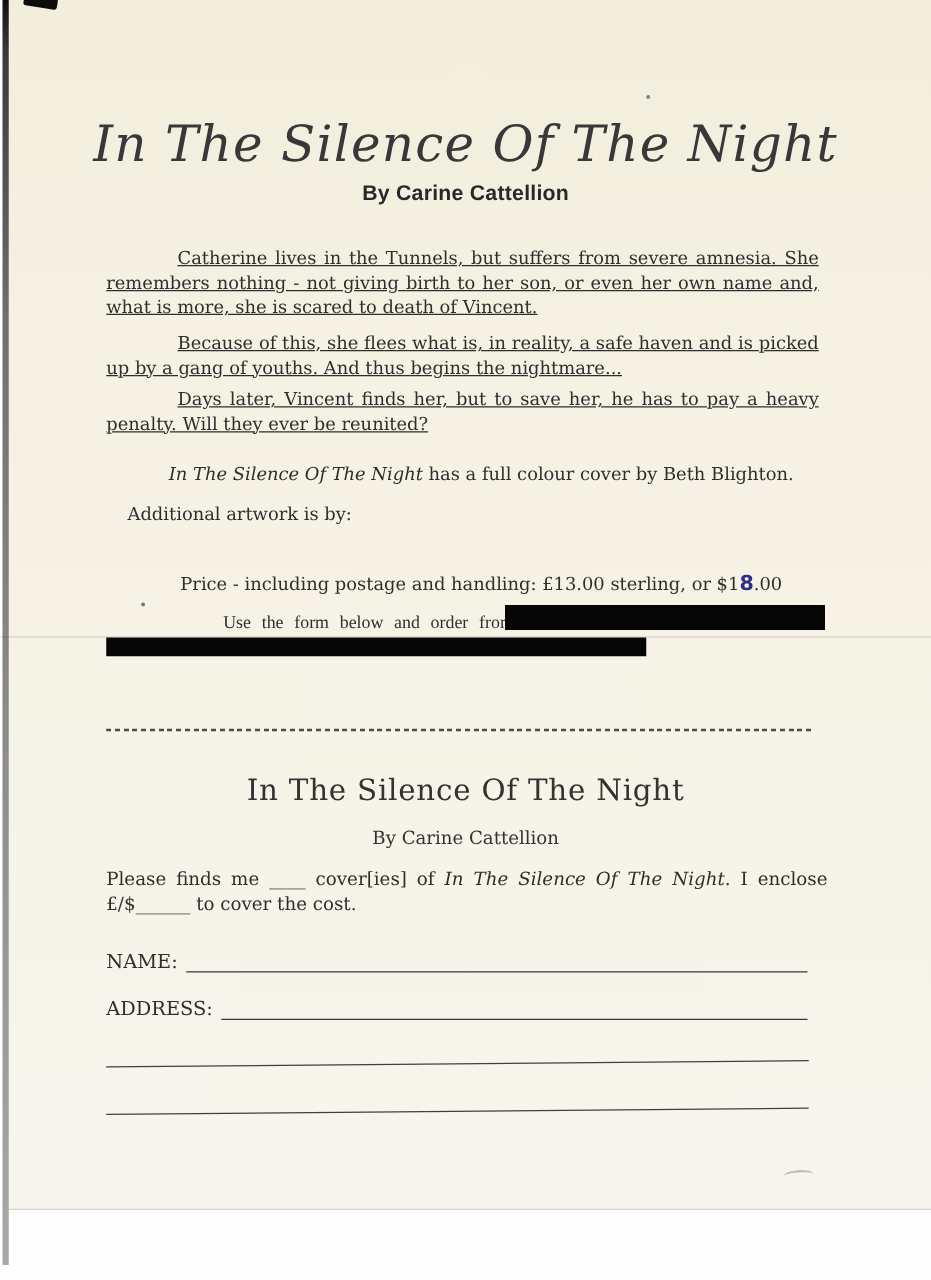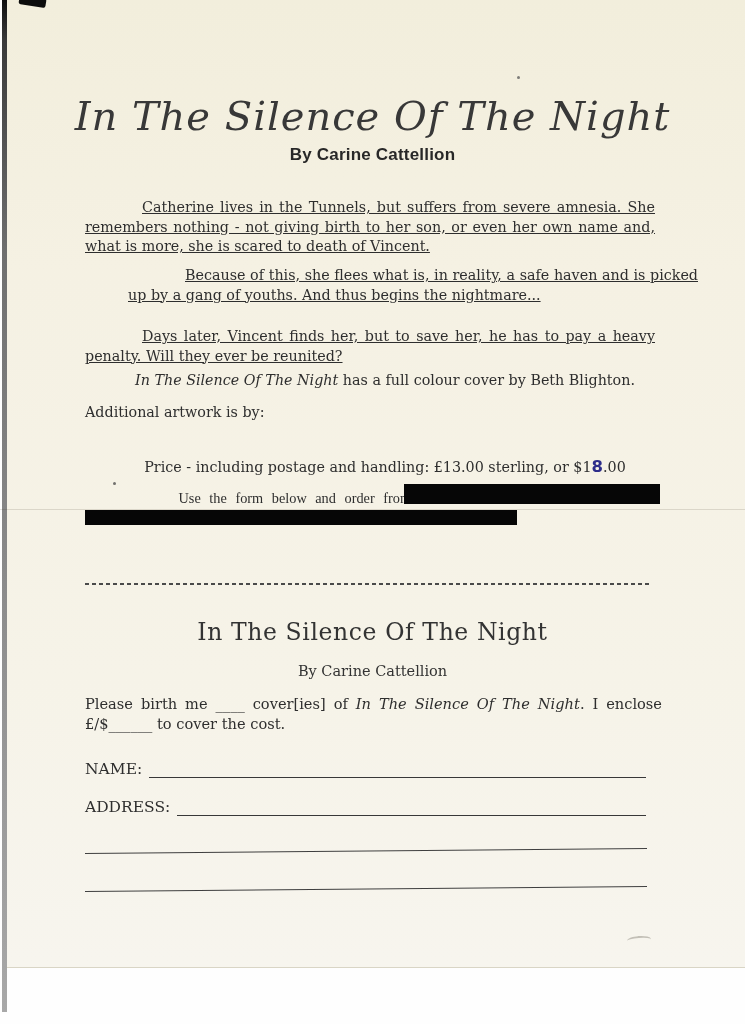--- a/index.html
+++ b/index.html
@@ -22,24 +22,24 @@
 
   .abs{position:absolute;z-index:2;}
   .centered{left:0;width:745px;text-align:center;}
 
   .main-title{top:66px;font-style:italic;font-size:40px;letter-spacing:1px;color:#383838;font-weight:500;}
   .main-byline{top:145px;font-family:"Liberation Sans",sans-serif;font-weight:bold;font-size:17px;
          letter-spacing:.2px;color:#282828;}
 
   .bodytext{left:85px;width:570px;font-size:14.3px;line-height:19.5px;text-align:justify;margin:0;}
   .indent{text-indent:57px;text-decoration:underline;}
-  .para1{top:198px;}.para2{top:266px;margin-left:43px;}.para3{top:327px;}
+  .para1{top:198px;}.para2{top:266px;}.para3{top:311px;}
   .cover-line{top:371px;width:600px;text-align:center;}
   .artwork-row{top:403px;display:flex;}
-  .artwork-label{flex:0 0 230px;}
+  .artwork-label{flex:0 0 230px;margin-left:17px;}
   .artwork-names{flex:1;text-align:justify;}
   .price-row{top:457px;width:600px;text-align:center;}
   .ink-digit{color:#2d2d8a;font-weight:700;font-size:16.5px;font-family:"DejaVu Sans",sans-serif;}
   .order-row{top:489px;width:330px;word-spacing:5px;text-align:right;font-family:Liberation Serif, serif;}
 
   .redaction{position:absolute;background:#060606;z-index:3;}
   .bar1{left:404px;top:484px;width:256px;height:20px;}
   .bar2{left:85px;top:510px;width:432px;height:15px;}
   .crease{position:absolute;left:0;top:509px;width:745px;height:1px;background:rgba(60,50,30,.14);z-index:1;}
 
@@ -87,21 +87,21 @@
 
 <p class="abs bodytext order-row">Use the form below and order from:</p>
 <div class="redaction bar1"></div>
 <div class="redaction bar2"></div>
 
 <div class="dashed-divider"></div>
 
 <h2 class="abs centered form-title" style="margin:0;">In The Silence Of The Night</h2>
 <div class="abs centered form-byline">By Carine Cattellion</div>
 
-<p class="abs bodytext request"><span>Please birth me </span><span>____</span><span> cover[ies] of </span><i>In The Silence Of The Night</i><span>.  I enclose £/$</span><span>______</span><span> to cover the cost.</span></p>
+<p class="abs bodytext request"><span>Please finds me </span><span>____</span><span> cover[ies] of </span><i>In The Silence Of The Night</i><span>.  I enclose £/$</span><span>______</span><span> to cover the cost.</span></p>
 
 <div class="abs field-row name-row">
   <span>NAME:</span>
   <span class="write-line"></span>
 </div>
 <div class="abs field-row address-row">
   <span>ADDRESS:</span>
   <span class="write-line"></span>
 </div>
 <div class="blank-line blank1"></div>

